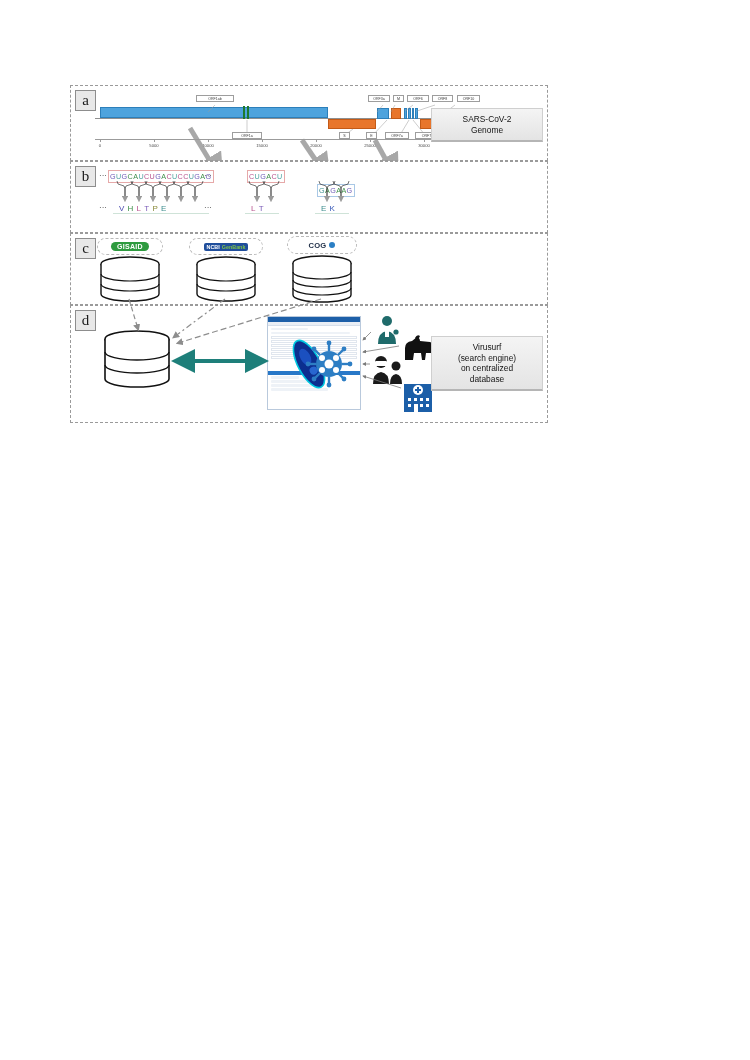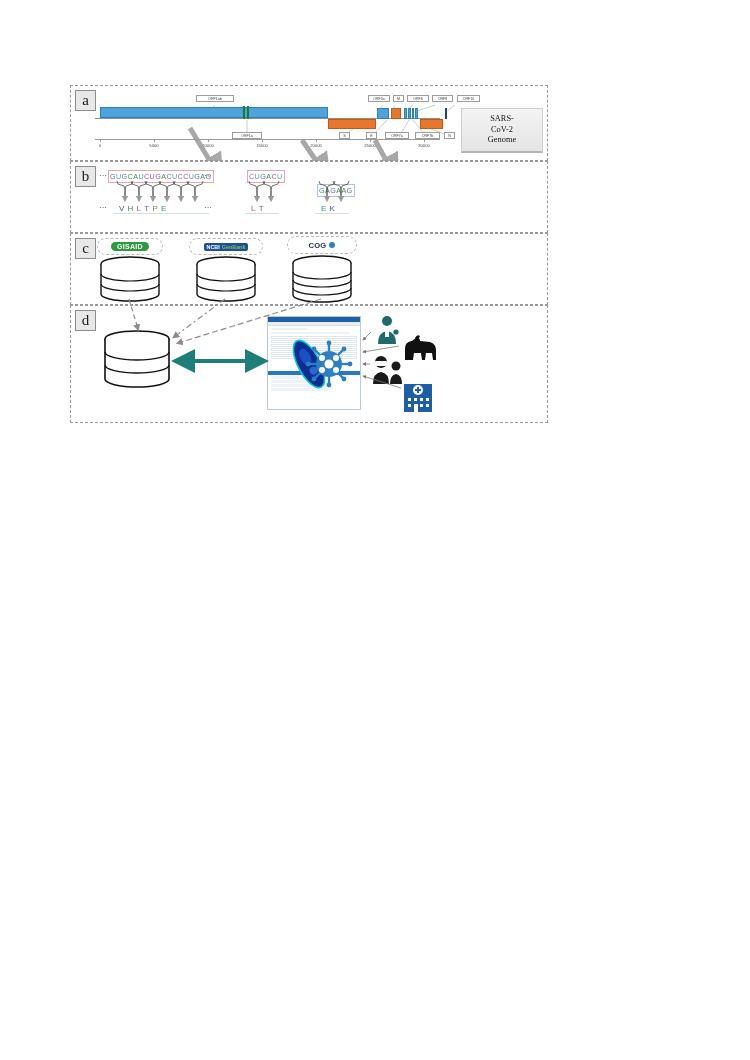--- a/index.html
+++ b/index.html
@@ -18,22 +18,22 @@
 
   .panel-letter{position:absolute;left:4px;top:4px;width:21px;height:21px;
       background:#e8e8e8;border:1px solid #8d8d8d;box-sizing:border-box;
       font-family:"Liberation Serif",serif;font-size:15px;line-height:19px;
       text-align:center;color:#1a1a1a;}
 
   
   .caption{position:absolute;right:4px;
       background:linear-gradient(#f4f4f4,#e4e4e4);
       border:1px solid #cfcfcf;border-bottom:2px solid #b5b5b5;
-      font-family:Liberation Serif, serif;font-size:8.4px;line-height:10.5px;
-      text-align:center;color:#141414;padding:5px 20px;box-sizing:border-box;width:82px;}
+      font-family:Liberation Sans, sans-serif;font-size:8.4px;line-height:10.5px;
+      text-align:center;color:#141414;padding:5px 20px;box-sizing:border-box;width:112px;}
   #cap-a{top:22px;}
   #cap-b{top:14px;}
   #cap-c{top:20px;}
   #cap-d{top:30px;}
 
   
   .genome{position:absolute;left:24px;top:6px;width:345px;height:66px;}
   .axis-line{position:absolute;left:0;top:26px;width:345px;height:1px;background:#8f8f8f;}
   .gbar{position:absolute;box-sizing:border-box;}
   .gbar.blue{background:#4ea3dd;border:1px solid #2c7fba;}
@@ -423,20 +423,26 @@
 
     <svg style="position:absolute;left:0;top:0;width:478px;height:118px;pointer-events:none;">
       <g stroke="#7a7a7a" stroke-width="0.8" fill="none" marker-end="url(#thin-head)">
         <line x1="300" y1="26" x2="292" y2="34"></line>
         <line x1="328" y1="40" x2="292" y2="46"></line>
         <line x1="299" y1="58" x2="292" y2="58"></line>
         <line x1="330" y1="82" x2="292" y2="70"></line>
       </g>
     </svg>
 
+    <div class="caption" id="cap-d">
+      <div>Virusurf</div>
+      <div>(search engine)</div>
+      <div>on centralized</div>
+      <div>database</div>
+    </div>
   </div>
 
   <svg style="position:absolute;left:0;top:0;width:478px;height:338px;pointer-events:none;">
     <g stroke="#8d8d8d" stroke-width="1.2" fill="none" marker-end="url(#dash-head)">
       <line x1="59" y1="214" x2="68" y2="244" stroke-dasharray="5,3"></line>
       <line x1="155" y1="214" x2="104" y2="252" stroke-dasharray="6,3,2,3"></line>
       <line x1="251" y1="214" x2="108" y2="258" stroke-dasharray="6,3"></line>
     </g>
   </svg>
 

